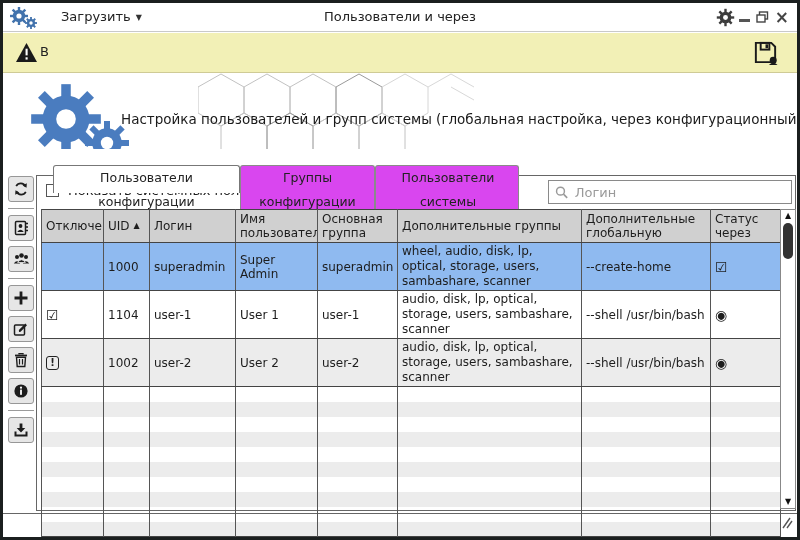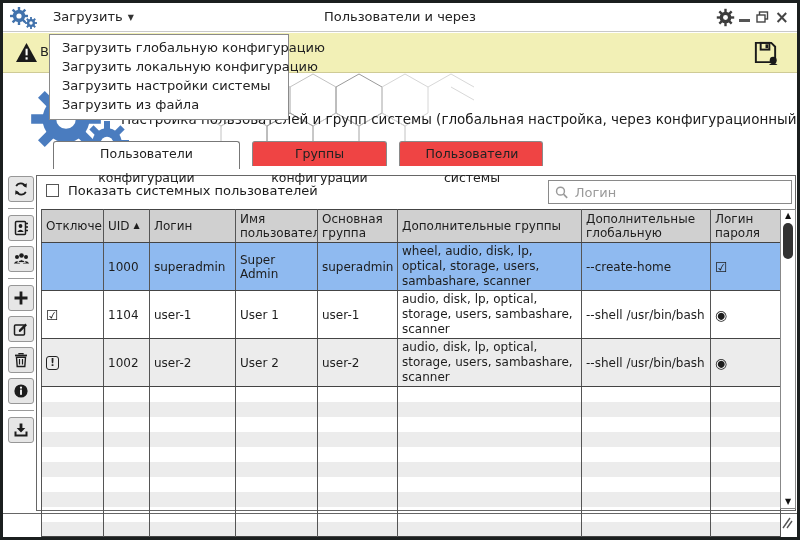--- a/index.html
+++ b/index.html
@@ -7,21 +7,21 @@
   body { font-family:"DejaVu Sans", sans-serif; color:#1d1d1d; }
   .window {
     position:relative; width:800px; height:540px;
     border:3px solid #1b1f1f; background:#fff; overflow:hidden;
   }
 
   
   .topbar { position:absolute; left:0; top:0; width:794px; height:29px; background:#fff; border-bottom:1px solid #c9c9c9; z-index:30; }
   .applogo { position:absolute; left:6px; top:3px; width:30px; height:24px; }
   .menu-item { position:absolute; top:0; height:28px; line-height:28px; font-size:13px; color:#222; cursor:default; }
-  .menu-load { left:50px; }
+  .menu-load { left:58px; }
   .menu-save { right:105px; }
   .caret { font-size:8px; color:#333; vertical-align:1px; margin-left:5px; }
   .win-title { position:absolute; left:0; right:0; top:0; height:28px; line-height:28px; text-align:center; font-size:13px; color:#222; }
   .topbar-gear { position:absolute; right:62px; top:5px; width:19px; height:19px; }
   .winctl { position:absolute; top:0; height:28px; display:flex; align-items:center; gap:6px; right:8px; }
   .btn-min { width:11px; height:3px; background:#555; margin-top:6px; }
   .btn-close { font-size:17px; color:#444; font-weight:bold; line-height:28px; }
 
   
   .warnbar { position:absolute; left:0; top:30px; width:794px; height:40px; background:#f2f0b6; border-bottom:1px solid #cfcb96; z-index:5; }
@@ -34,23 +34,23 @@
   .hexes { position:absolute; left:195px; top:-4px; }
   .wm-gear-big { position:absolute; left:25px; top:8px; width:76px; height:76px; }
   .wm-gear-small { position:absolute; left:80px; top:46px; width:48px; height:48px; }
   .subtitle { position:absolute; left:118px; top:38px; width:660px; font-size:13.5px; color:#1a1a1a; white-space:nowrap; }
 
   
   .dropdown { position:absolute; left:46px; top:31px; width:240px; background:#fff; border:1px solid #8a8a8a; z-index:50; padding:3px 0 5px 0; }
   .dropdown .dd-item { height:19px; line-height:19px; padding-left:12px; font-size:13px; color:#222; white-space:nowrap; }
 
   
-  .tabs { position:absolute; left:50px; top:138px; height:27px; display:flex; gap:12px; z-index:4; }
-  .tab { height:25px; line-height:24px; text-align:center; font-size:12.5px; color:#222;
-         background:#ef4444; border:1px solid #8a8a8a; border-bottom:none; border-radius:3px 3px 0 0; padding:0 10px; }
+  .tabs { position:absolute; left:50px; top:162px; height:27px; display:flex; gap:0; z-index:4; }
+  .tab { height:44px; line-height:24px; text-align:center; font-size:12.5px; color:#222;
+         background:#d946ef; border:1px solid #8a8a8a; border-bottom:none; border-radius:3px 3px 0 0; padding:0 10px; }
   .tab.active { background:#fff; height:28px; border:1px solid #777; border-bottom:none; }
   .tab1{width:187px;} .tab2{width:135px;} .tab3{width:144px;padding-left:12px;} .tab4{width:105px;}
 
   
   .panel { position:absolute; left:33px; top:172px; width:760px; height:336px; border:1px solid #666; background:#fff; z-index:3; }
   .chk-row { position:absolute; left:9px; top:7px; display:flex; align-items:center; gap:9px; }
   .checkbox { width:13px; height:13px; border:1px solid #555; background:#fff; }
   .chk-label { font-size:13px; color:#1a1a1a; }
   .searchbox { position:absolute; left:511px; top:4px; width:244px; height:24px; border:1px solid #8a8a8a; background:#fff; display:flex; align-items:center; padding:0 6px; gap:6px; }
   .searchbox input { border:none; outline:none; width:100%; font-size:13px; font-family:"DejaVu Sans",sans-serif; color:#333; background:transparent; }
@@ -206,26 +206,20 @@
           <rect x="-1.5" y="-11" width="3" height="22" transform="rotate(90)"></rect>
           <rect x="-1.5" y="-11" width="3" height="22" transform="rotate(135)"></rect>
           <circle cx="0" cy="0" r="7.4"></circle>
             <circle cx="0" cy="0" r="3.1" fill="#fff"></circle>
         </g>
       </svg>
     </div>
     <div class="subtitle">Настройка пользователей и групп системы (глобальная настройка, через конфигурационный файл)</div>
   </div>
 
-  <div class="dropdown">
-    <div class="dd-item">Загрузить глобальную конфигурацию</div>
-    <div class="dd-item">Загрузить локальную конфигурацию</div>
-    <div class="dd-item">Загрузить настройки системы</div>
-    <div class="dd-item">Загрузить из файла</div>
-  </div>
 
   <div class="tabs">
     <div class="tab tab1 active">Пользователи конфигурации</div>
     <div class="tab tab2">Группы конфигурации</div>
     <div class="tab tab3">Пользователи системы</div>
   </div>
 
   <div class="sidebar">
     <div class="sb-btn">
       <svg width="16" height="16" viewBox="0 0 16 16">
@@ -317,21 +311,21 @@
         </colgroup>
         <thead>
           <tr>
             <th class="nowrap">Отключен</th>
             <th class="nowrap"><span>UID</span> <span class="sort-arrow">▲</span></th>
             <th>Логин</th>
             <th>Имя пользователя</th>
             <th>Основная группа</th>
             <th>Дополнительные группы</th>
             <th>Дополнительные глобальную</th>
-            <th>Логин пароля</th>
+            <th>Статус через</th>
           </tr>
         </thead>
         <tbody>
           <tr class="datarow r0">
             <td class="ctr"></td>
             <td>1000</td>
             <td>superadmin</td>
             <td>Super Admin</td>
             <td>superadmin</td>
             <td class="grps">wheel, audio, disk, lp, optical, storage, users, sambashare, scanner</td>

